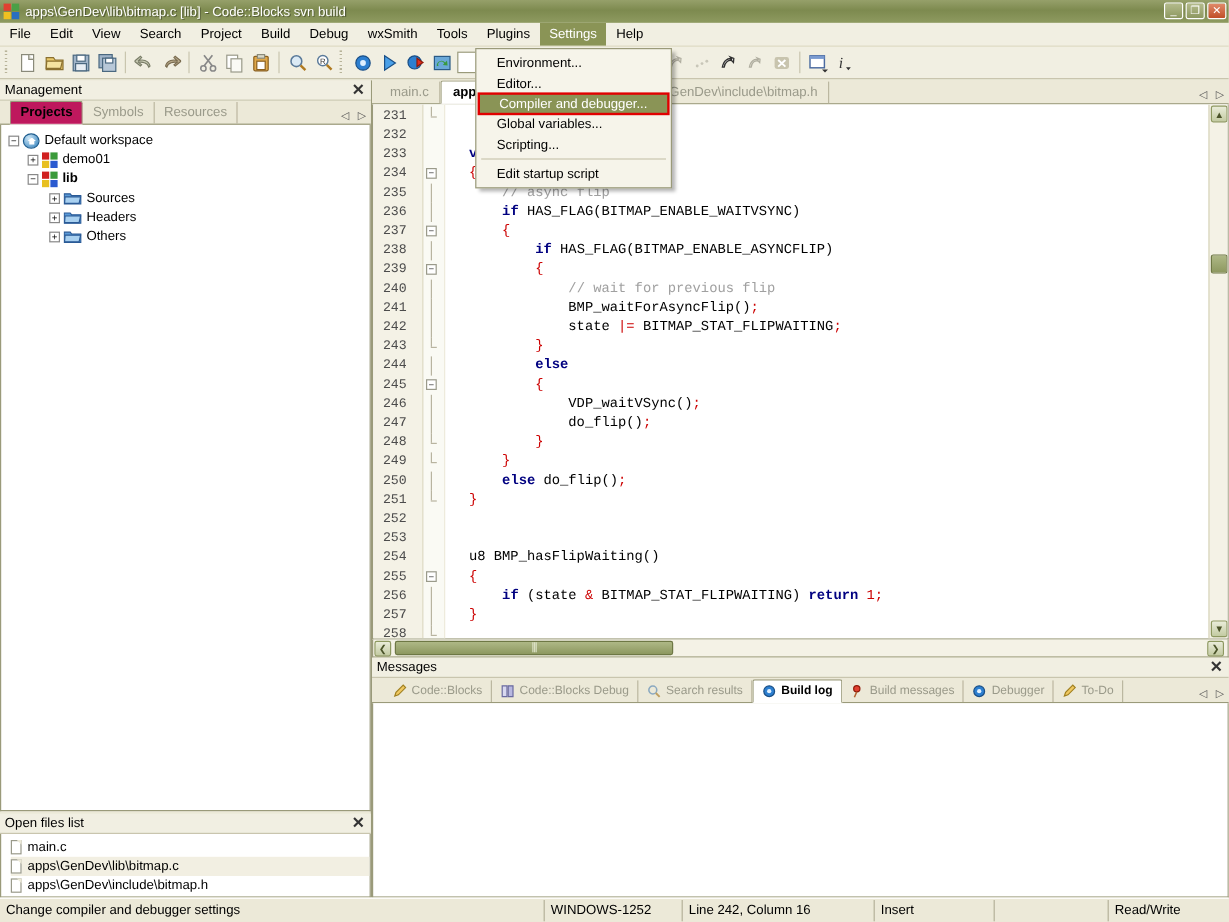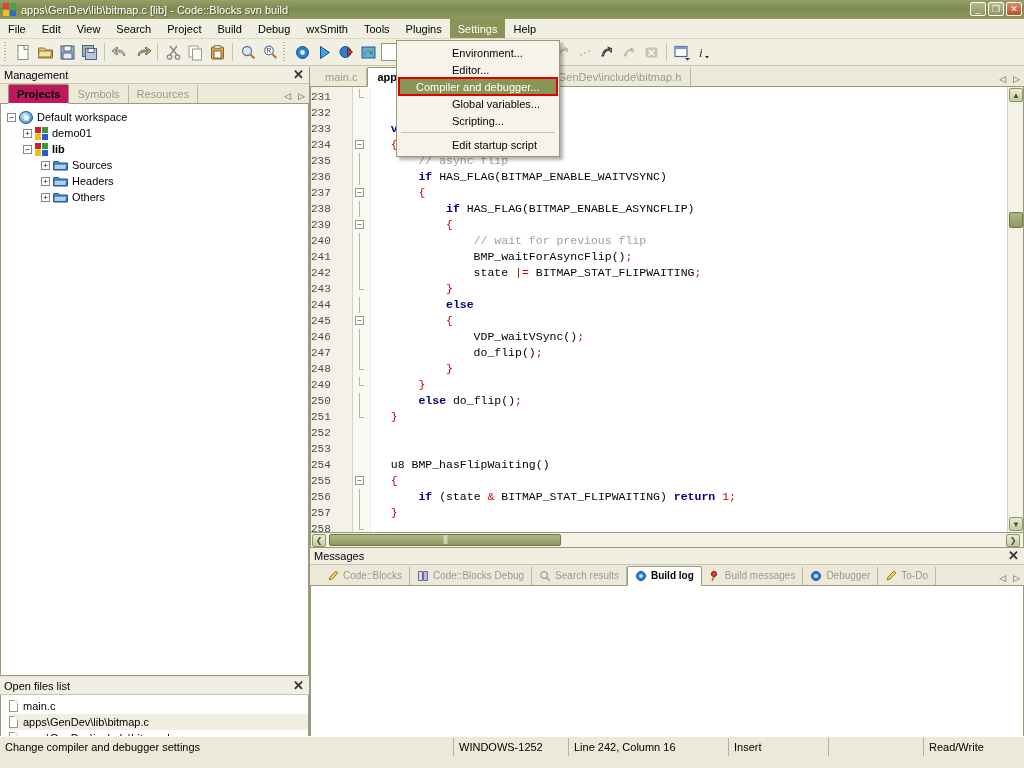--- a/index.html
+++ b/index.html
@@ -125,21 +125,21 @@
   #editor-area { flex:1; display:flex; flex-direction:column; min-height:0; }
   .etabs { height:20px; background:#ece9d8; display:flex; align-items:flex-end;
      padding-left:6px; border-bottom:1px solid #9a9a7a; position:relative; }
   .etab { padding:2px 9px; font-size:11px; color:#9a9a8a; border-right:1px solid #bbb7a0; line-height:14px;}
   .etab.sel { color:#000; font-weight:bold; background:#fff; border:1px solid #9a9a7a;
      border-bottom:1px solid #fff; margin-bottom:-1px; border-radius:2px 2px 0 0; }
 
   #codewrap { flex:1; display:flex; background:#fff; border:1px solid #9a9a7a;
      border-top:none; min-height:0; position:relative; overflow:hidden; }
   #gutter { width:42px; flex:none; background:#f4f2e6; border-right:1px solid #d8d4bc;
-     text-align:left; padding:2px 5px 0 0; }
+     text-align:center; padding:2px 5px 0 0; }
   #foldcol { width:18px; flex:none; background:#fafaf4; border-right:1px solid #eeebdc; padding-top:2px;}
   #codetext { flex:1; padding:2px 0 0 6px; overflow:hidden; position:relative; }
   .cline { height:16px; line-height:16px; font-family:"Liberation Mono", monospace; font-size:11.5px;
      white-space:pre; color:#000; }
   #gutter .cline { font-family:"Liberation Mono", monospace; font-size:11px; color:#4c4c4c; }
   #foldcol .cline { position:relative; }
   .fbox { position:absolute; left:2px; top:3px; width:9px; height:9px; border:1px solid #9a9a8a;
      background:#fff; font-size:8px; line-height:7px; text-align:center; color:#333;
      font-family:"Liberation Sans",sans-serif;}
   .fline { position:absolute; left:6px; top:0; bottom:0; width:1px; background:#b8b4a0; }
@@ -175,35 +175,35 @@
   .mtabs { height:21px; display:flex; align-items:flex-end; padding-left:10px;
      border-bottom:1px solid #9a9a7a; position:relative; }
   .mtab { display:flex; align-items:center; gap:4px; padding:2px 7px; font-size:10px;
      color:#9a9a8a; border-right:1px solid #bbb7a0; line-height:14px; }
   .mtab.sel { color:#000; font-weight:bold; background:#fff; border:1px solid #9a9a7a;
      border-bottom:1px solid #fff; margin-bottom:-1px; border-radius:2px 2px 0 0; }
   .micon { width:12px; height:12px; flex:none; }
   #msgbody { flex:1; background:#fff; border:1px solid #9a9a7a; border-top:none; position:relative; }
 
   
-  #statusbar { position:absolute; left:0; right:0; bottom:12px; height:20px; background:#ece9d8;
+  #statusbar { position:absolute; left:0; right:0; bottom:0; height:20px; background:#ece9d8;
      border-top:1px solid #fff; display:flex; align-items:center; font-size:11px; }
   #statusbar .cell { height:18px; display:flex; align-items:center; padding:0 5px;
      border-right:1px solid #b5b19a; }
   #statusbar .cell.first { flex:1; border-right:1px solid #b5b19a; }
 
   
   #settings-menu {
     position:absolute; left:396px; top:40px; width:164px;
     background:#f6f4ea; border:1px solid #9a9a7a;
     box-shadow: 3px 3px 3px rgba(0,0,0,.3);
     z-index:50; padding:3px 0;
   }
   #settings-menu .mitem { height:17px; display:flex; align-items:center; padding-left:17px;
-     font-size:11px; color:#000; white-space:nowrap;margin-left:38px;}
+     font-size:11px; color:#000; white-space:nowrap;}
   #settings-menu .mitem.hl { background:#8a9456; color:#fff; outline:2px solid #e00000;
      outline-offset:-1px; margin:0 2px; }
   #settings-menu .msep { height:1px; background:#c9c5ae; margin:3px 4px; }
 </style>
 </head>
 <body>
 
 <div id="titlebar">
   <span class="app-icon">
     <i style="left:0;top:0;background:#e04030;"></i>

